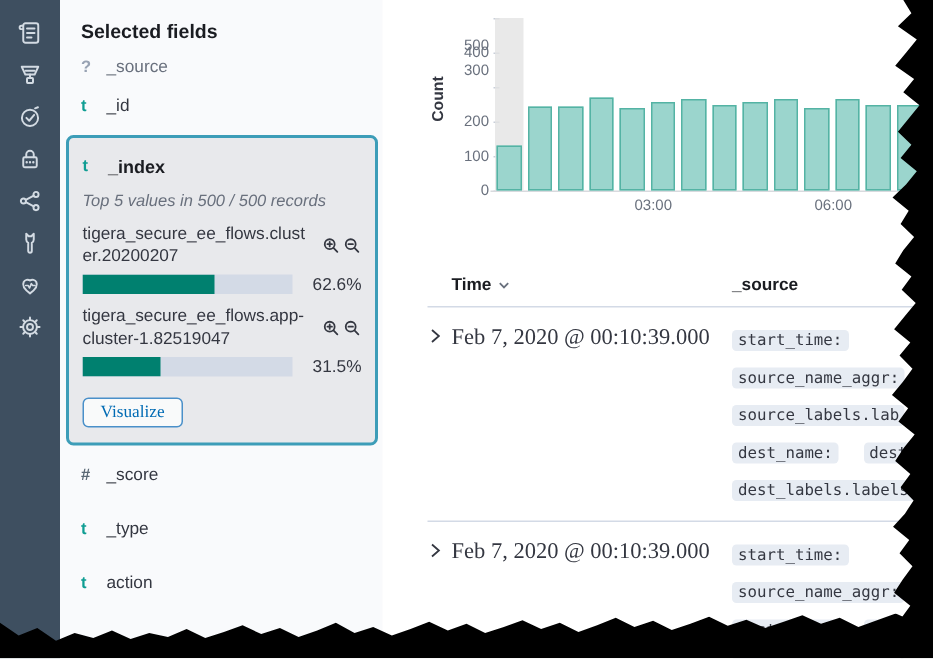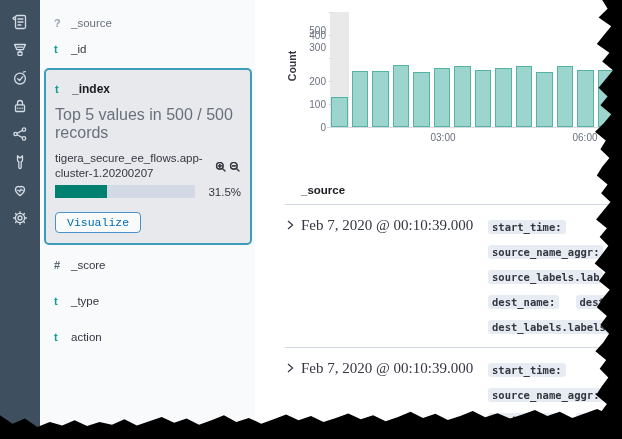--- a/index.html
+++ b/index.html
@@ -25,58 +25,58 @@
   .fname{color:#343741;}
   .fname.muted{color:#69707d;}
   .flist-bottom .field-row{height:36px;}
   .gear13 svg{stroke:#343741;fill:none;stroke-width:1.2;stroke-linecap:round;}
 
   
   .index-card{position:relative;margin:6px 3px 2px 4px;width:208px;box-sizing:border-box;
               background:#e8e9ec;border:2px solid #3d9db8;border-radius:5px;padding:8px 9px 10px 9px;}
   .index-card .field-row{padding-left:0;height:22px;margin-bottom:6px;}
   .index-card .fname{font-weight:bold;color:#1a1c21;font-size:12px;}
-  .card-summary{font-size:16px;color:#69707d;margin-bottom:9px;}
+  .card-summary{font-size:11px;color:#69707d;margin-bottom:9px;font-style:italic;}
   .bucket{position:relative;margin-bottom:8px;}
   .bucket-label{font-size:11.5px;color:#343741;line-height:15px;word-break:break-all;padding-right:34px;}
   .bucket-zoom{position:absolute;right:0;top:8px;display:flex;gap:2px;}
   .bucket-zoom svg{stroke:#343741;fill:none;stroke-width:1.2;stroke-linecap:round;cursor:pointer;}
   .bucket-bar-row{display:flex;align-items:center;margin-top:4px;}
   .track{width:140px;height:13px;background:#d3dae6;overflow:hidden;}
   .fill{height:100%;background:#00806f;}
   .pct{flex:1;text-align:right;font-size:11.5px;color:#343741;}
   .visualize-btn{margin-top:6px;display:inline-block;background:rgba(255,255,255,.75);
                  border:1px solid #4a90c9;border-radius:4px;color:#006bb4;font-size:11.5px;
-                 padding:3px 11px;cursor:pointer;font-family:Liberation Mono, monospace;}
+                 padding:3px 11px;cursor:pointer;font-family:Liberation Serif, serif;}
 
   
   .count-label{position:absolute;left:272px;top:60px;font-size:10.5px;font-weight:bold;color:#343741;
                transform:rotate(-90deg);transform-origin:center;width:40px;text-align:center;}
   .ylab{position:absolute;width:26px;text-align:right;font-size:10px;color:#69707d;left:300px;}
   .ylab.y0{top:25px}.ylab.y1{top:30px}.ylab.y2{top:42px}.ylab.y3{top:76px}.ylab.y4{top:99px}.ylab.y5{top:122px}
   .ytick{position:absolute;left:329px;width:4px;height:1px;background:#c9cfd9;}
   .ytick.y0{top:12px}.ytick.y1{top:35px}.ytick.y2{top:58px}.ytick.y3{top:81px}.ytick.y4{top:104px}.ytick.y5{top:127px}
   .plot{position:absolute;left:330px;top:12px;width:292px;height:115px;}
   .bar{position:absolute;bottom:0;box-sizing:border-box;cursor:pointer;z-index:2;}
   .band{position:absolute;top:0;bottom:0;width:19px;background:#e3e3e3;opacity:.8;z-index:1;}
   .xaxis{position:absolute;left:327px;top:127px;width:295px;height:1px;background:#d8dade;}
-  .xlab{position:absolute;top:132px;font-size:10px;color:#69707d;width:40px;text-align:center;}
+  .xlab{position:absolute;top:132px;font-size:10px;color:#69707d;width:40px;}
 
   
   .doc-table{position:absolute;left:285px;top:182px;width:337px;}
   .thead{display:flex;align-items:center;padding:2px 0 8px 16px;border-bottom:1px solid #d3dae6;}
   .th-time{width:187px;font-size:11.5px;font-weight:bold;color:#1a1c21;display:flex;align-items:center;gap:3px;}
   .th-src{font-size:11.5px;font-weight:bold;color:#1a1c21;}
   .trow{display:flex;padding:9px 0 8px 0;}
   .trow.first{border-bottom:1px solid #d3dae6;}
   .chev{width:16px;padding-top:3px;cursor:pointer;}
   .tcell-time{width:187px;font-family:Liberation Serif, serif;font-size:15px;color:#343741;padding-top:3px;}
   .tcell-src{flex:1;overflow:visible;}
   .srcline{height:25px;white-space:nowrap;font-family:"DejaVu Sans Mono",monospace;font-size:10.5px;color:#343741;
-           display:flex;align-items:center;font-weight:bold;}
+           display:flex;align-items:center;}
   .pill{background:#e7ecf3;border-radius:3px;padding:1px 4px;margin-right:5px;}
   .val{margin-right:5px;margin-top:48px;}
 
   
   .torn{position:absolute;background:#000;z-index:50;pointer-events:none;}
   .torn-right{top:0;right:0;width:36px;height:100%;
     clip-path:polygon(45% 0,60% 2%,35% 4%,70% 6%,50% 8%,30% 10%,65% 12%,45% 14%,75% 16%,55% 18%,35% 20%,60% 22%,40% 24%,70% 26%,50% 28%,25% 30%,55% 32%,40% 34%,65% 36%,45% 38%,30% 40%,60% 42%,42% 44%,68% 46%,48% 48%,28% 50%,58% 52%,38% 54%,62% 56%,44% 58%,24% 60%,54% 62%,36% 64%,66% 66%,46% 68%,30% 70%,58% 72%,40% 74%,64% 76%,48% 78%,26% 80%,56% 82%,38% 84%,62% 86%,44% 88%,28% 90%,58% 92%,40% 94%,66% 96%,48% 98%,40% 100%,100% 100%,100% 0);}
   .torn-bottom{bottom:0;left:0;width:100%;height:34px;
     clip-path:polygon(0 30%,2% 55%,4% 40%,6% 65%,8% 50%,10% 60%,12% 45%,14% 62%,16% 50%,18% 58%,20% 42%,22% 60%,24% 48%,26% 35%,28% 52%,30% 40%,32% 58%,34% 45%,36% 30%,38% 50%,40% 38%,42% 55%,44% 42%,46% 28%,48% 45%,50% 32%,52% 50%,54% 38%,56% 25%,58% 42%,60% 30%,62% 48%,64% 35%,66% 20%,68% 38%,70% 26%,72% 44%,74% 32%,76% 18%,78% 36%,80% 24%,82% 40%,84% 28%,86% 15%,88% 32%,90% 20%,92% 38%,94% 25%,96% 12%,98% 28%,100% 18%,100% 100%,0 100%);}
 </style>
@@ -136,20 +136,23 @@
     <div class="nav-btn">
       <svg width="18" height="18" viewBox="0 0 18 18">
           <circle cx="9" cy="9" r="2"></circle>
           <circle cx="9" cy="9" r="4.6"></circle>
           <path d="M9 2.6v1.8M9 13.6v1.8M2.6 9h1.8M13.6 9h1.8M4.5 4.5l1.3 1.3M12.2 12.2l1.3 1.3M13.5 4.5L12.2 5.8M5.8 12.2l-1.3 1.3"></path>
         </svg>
     </div>
   </div>
 
   <div class="sidebar">
+    <div class="side-h">
+      <span>Selected fields</span>
+    </div>
     <div>
         <div class="field-row">
           <span class="ftype q">?</span>
           <span class="fname muted">_source</span>
         </div>
       </div>
 
     <div>
         <div class="field-row">
           <span class="ftype t">t</span>
@@ -158,34 +161,41 @@
       </div>
 
     <div class="index-card">
       <div class="field-row">
         <span class="ftype t">t</span>
         <span class="fname">_index</span>
       </div>
       <div class="card-summary">Top 5 values in 500 / 500 records</div>
 
       <div class="bucket">
+        <div class="bucket-label">tigera_secure_ee_flows.cluster.20200207</div>
         <div class="bucket-zoom">
           <span><svg width="12" height="12" viewBox="0 0 12 12">
                 <circle cx="4.8" cy="4.8" r="3.3"></circle>
                 <path d="M7.3 7.3l2.6 2.6M3.3 4.8h3M4.8 3.3v3"></path>
               </svg></span>
           <span><svg width="12" height="12" viewBox="0 0 12 12">
                 <circle cx="4.8" cy="4.8" r="3.3"></circle>
                 <path d="M7.3 7.3l2.6 2.6M3.3 4.8h3"></path>
               </svg></span>
         </div>
+        <div class="bucket-bar-row">
+          <div class="track">
+            <div class="fill" style="width: 62.6%;"></div>
+          </div>
+          <span class="pct">62.6%</span>
+        </div>
       </div>
 
       <div class="bucket">
-        <div class="bucket-label">tigera_secure_ee_flows.app-cluster-1.20200207</div>
+        <div class="bucket-label">tigera_secure_ee_flows.app-cluster-1.82519047</div>
         <div class="bucket-zoom">
           <span><svg width="12" height="12" viewBox="0 0 12 12">
                 <circle cx="4.8" cy="4.8" r="3.3"></circle>
                 <path d="M7.3 7.3l2.6 2.6M3.3 4.8h3M4.8 3.3v3"></path>
               </svg></span>
           <span><svg width="12" height="12" viewBox="0 0 12 12">
                 <circle cx="4.8" cy="4.8" r="3.3"></circle>
                 <path d="M7.3 7.3l2.6 2.6M3.3 4.8h3"></path>
               </svg></span>
         </div>
@@ -244,24 +254,30 @@
       <div class="bar" style="left: 144.5px; width: 16.5px; height: 57.5px; background: rgb(155, 213, 205); border: 1px solid rgb(84, 179, 164);"></div>
       <div class="bar" style="left: 165px; width: 16.5px; height: 58.65px; background: rgb(155, 213, 205); border: 1px solid rgb(84, 179, 164);"></div>
       <div class="bar" style="left: 185.5px; width: 16.5px; height: 60.95px; background: rgb(155, 213, 205); border: 1px solid rgb(84, 179, 164);"></div>
       <div class="bar" style="left: 206px; width: 16.5px; height: 55.2px; background: rgb(155, 213, 205); border: 1px solid rgb(84, 179, 164);"></div>
       <div class="bar" style="left: 226.5px; width: 16.5px; height: 61.41px; background: rgb(155, 213, 205); border: 1px solid rgb(84, 179, 164);"></div>
       <div class="bar" style="left: 247px; width: 16.5px; height: 56.81px; background: rgb(155, 213, 205); border: 1px solid rgb(84, 179, 164);"></div>
       <div class="bar" style="left: 267.5px; width: 16.5px; height: 56.81px; background: rgb(155, 213, 205); border: 1px solid rgb(84, 179, 164);"></div>
     </div>
   <div class="xaxis"></div>
   <span class="xlab" style="left:423px;">03:00</span>
-  <span class="xlab" style="left:543px;margin-left:22px;">06:00</span>
+  <span class="xlab" style="left:543px;">06:00</span>
 
   <div class="doc-table">
     <div class="thead">
+      <span class="th-time">
+        <span>Time</span>
+        <svg width="10" height="10" viewBox="0 0 10 10" style="stroke:#69707d;fill:none;stroke-width:1.2;">
+            <path d="M2.2 3.8l2.8 2.8 2.8-2.8"></path>
+          </svg>
+      </span>
       <span class="th-src">_source</span>
     </div>
     <div>
         <div class="trow first">
           <span class="chev"><svg width="10" height="12" viewBox="0 0 10 12" style="stroke:#343741;fill:none;stroke-width:1.2;">
               <path d="M3 2l4.6 4L3 10"></path>
             </svg></span>
           <div class="tcell-time">Feb 7, 2020 @ 00:10:39.000</div>
           <div class="tcell-src">
             <div class="srcline">

